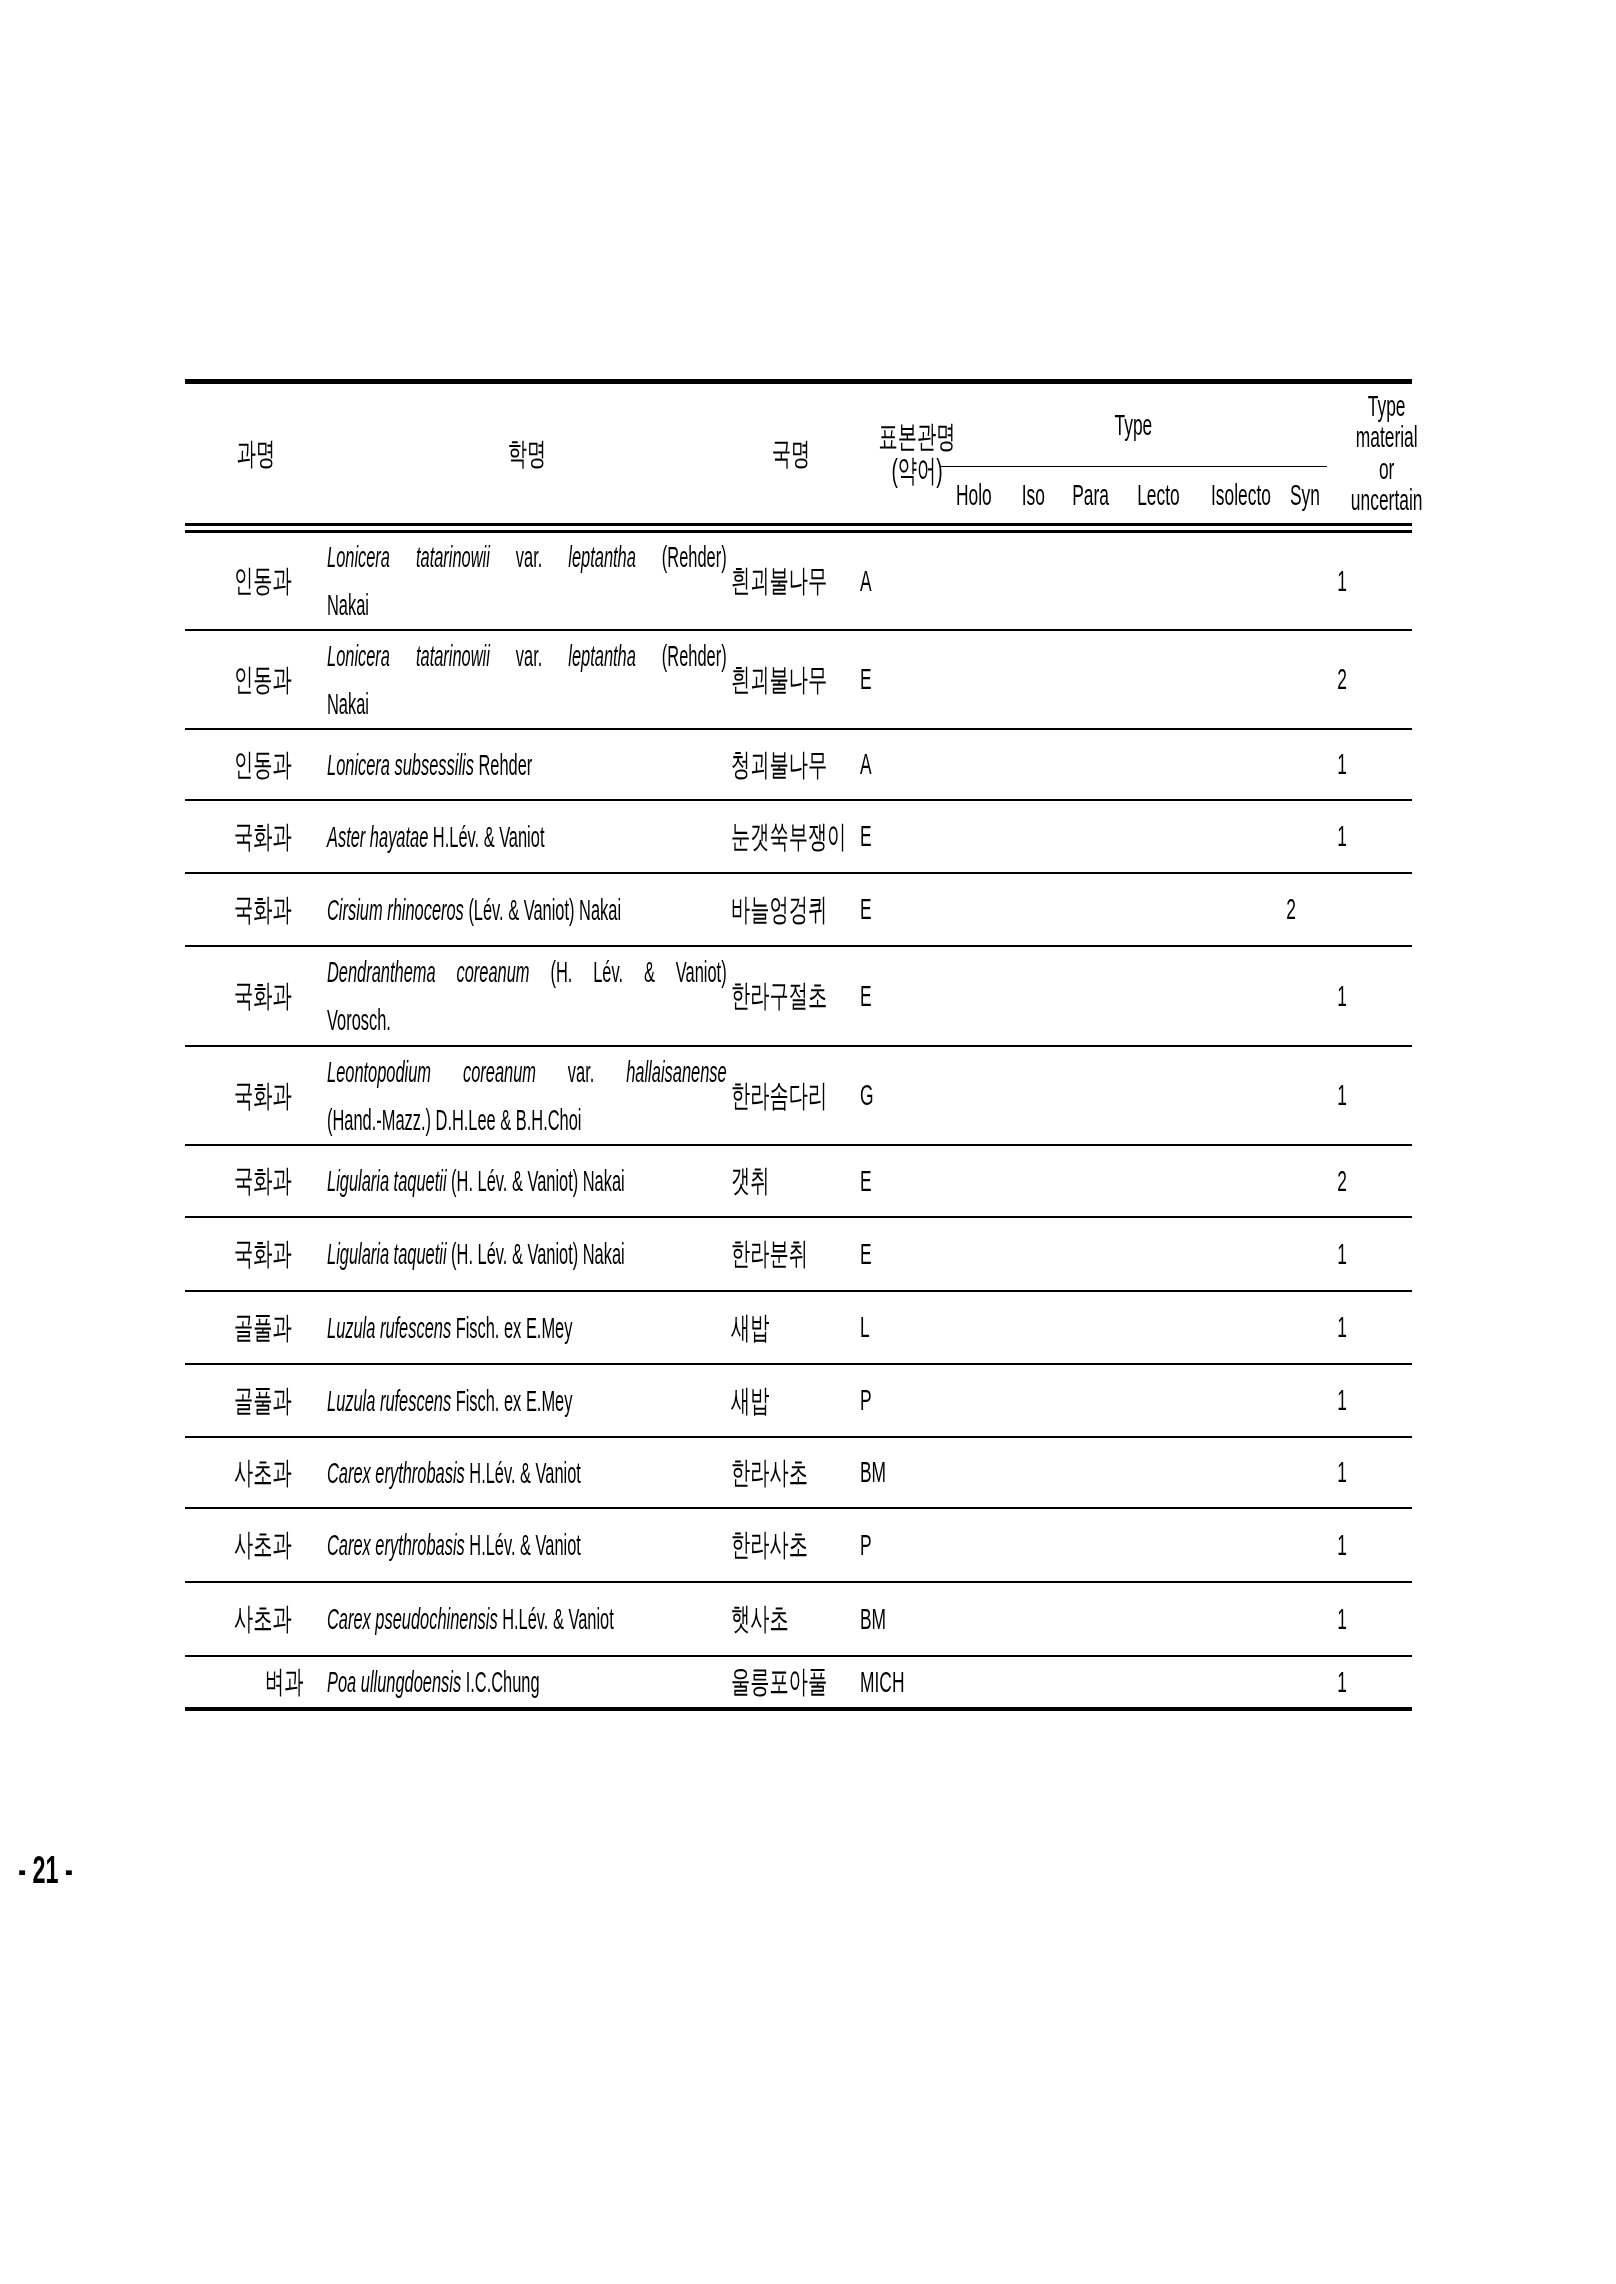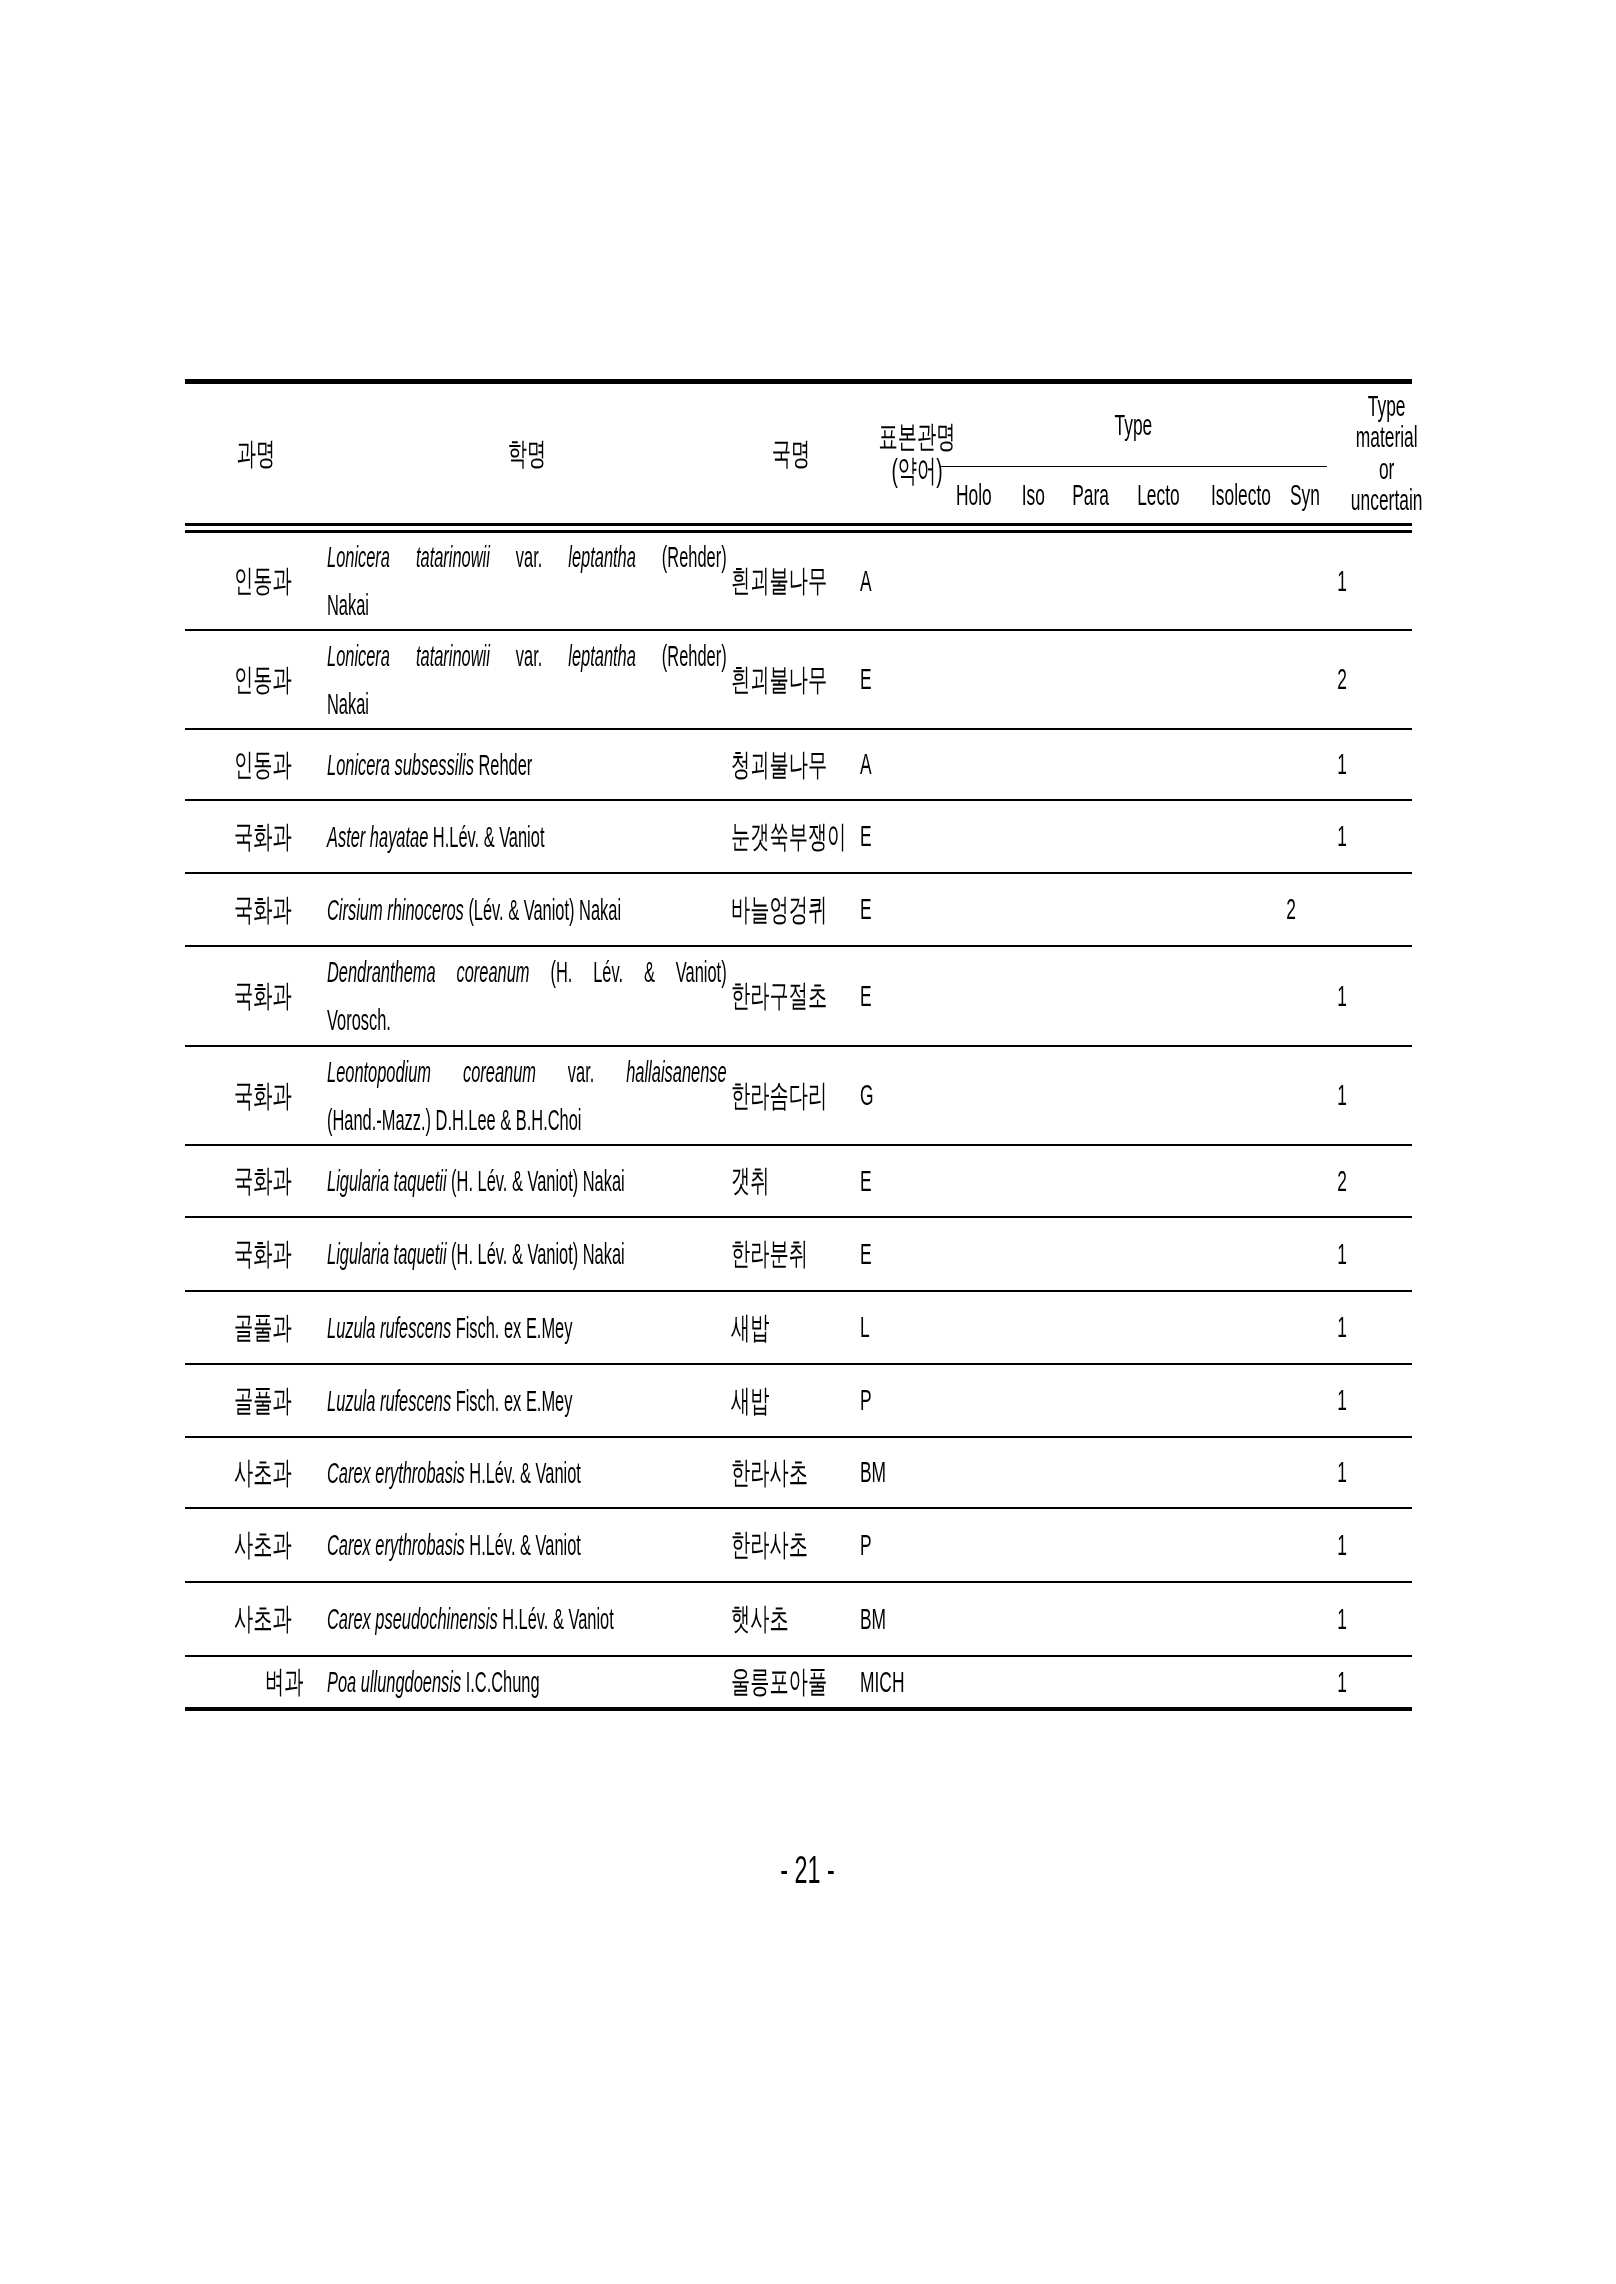--- a/index.html
+++ b/index.html
@@ -82,21 +82,22 @@
   .sci i { font-style: italic; }
 
   .h-herb  { line-height: 34px; text-align: center; }
   .h-mat   { font-size: 29px; line-height: 31.5px; text-align: center; }
 
   .pagenum {
     position: absolute;
     top: 1848px;
     left: 0;
     width: 100%;
-    text-align: center;
+    text-align: left;
+    font-weight: bold;
   }
   .pagenum .lat-c { font-size: 39px; }
 </style>
 </head>
 <body>
 
 <div class="page">
 
   <table class="specimen">
     <colgroup>

